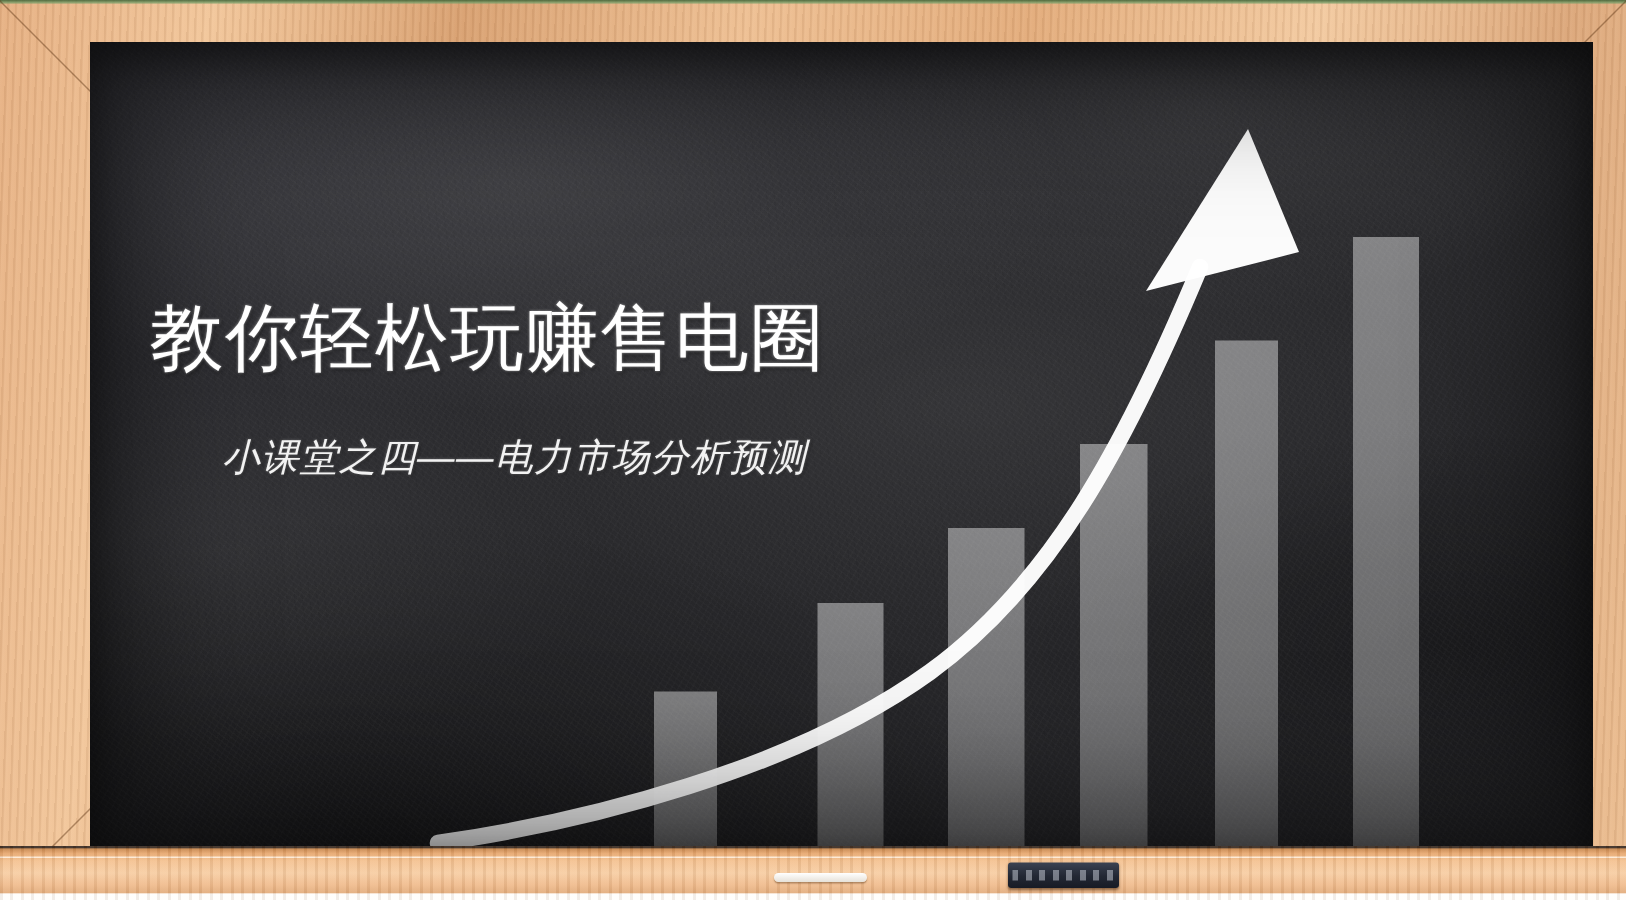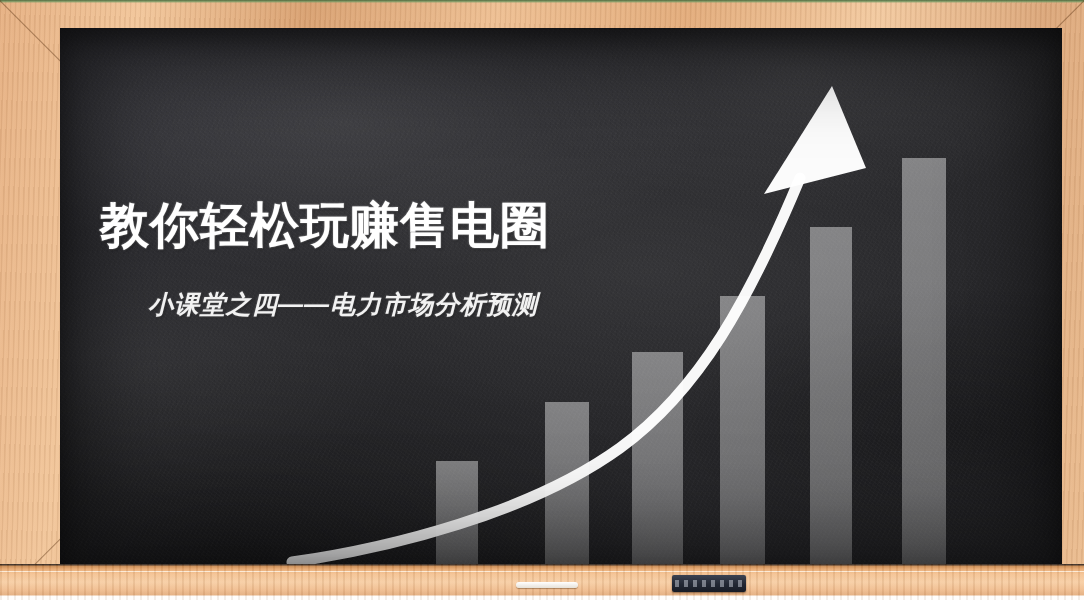--- a/index.html
+++ b/index.html
@@ -106,27 +106,27 @@
     mix-blend-mode:screen;
     opacity:.62;
   }
 
   
   .curve{position:absolute;inset:0;pointer-events:none;}
 
   
   .title{
     position:absolute;left:100px;top:193px;
-    font-size:49px;font-weight:bold;letter-spacing:1px;
+    font-size:49px;font-weight:normal;letter-spacing:1px;
     color:#ffffff;white-space:nowrap;
     text-shadow:0 0 2px rgba(255,255,255,.55), 1px 1px 3px rgba(0,0,0,.5);
   }
   .subtitle{
     position:absolute;left:148px;top:288px;
-    font-size:25px;font-style:italic;font-weight:bold;
+    font-size:25px;font-style:italic;font-weight:normal;
     color:#f2f2f2;white-space:nowrap;letter-spacing:1px;
     text-shadow:0 0 2px rgba(255,255,255,.35), 1px 1px 2px rgba(0,0,0,.45);
   }
 
   
   .chalk-stick{
     position:absolute;left:516px;bottom:12px;
     width:62px;height:6px;border-radius:3px;
     background:linear-gradient(180deg,#ffffff,#e6e1d8);
     box-shadow:0 1px 1px rgba(90,55,25,.45);

